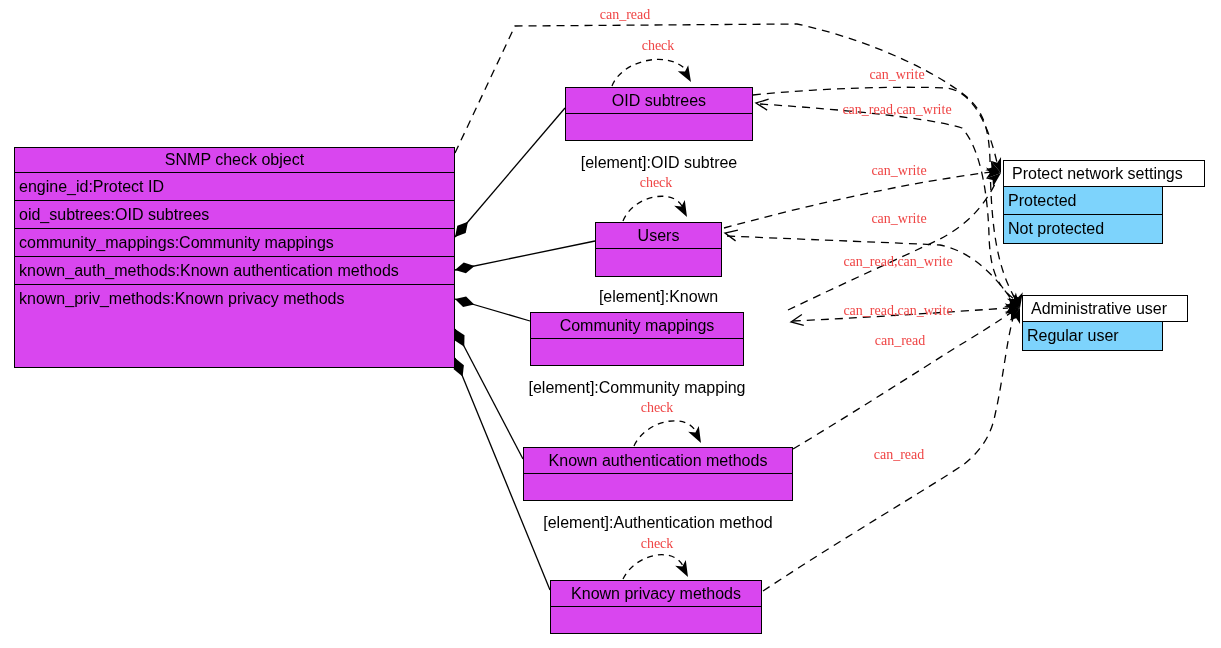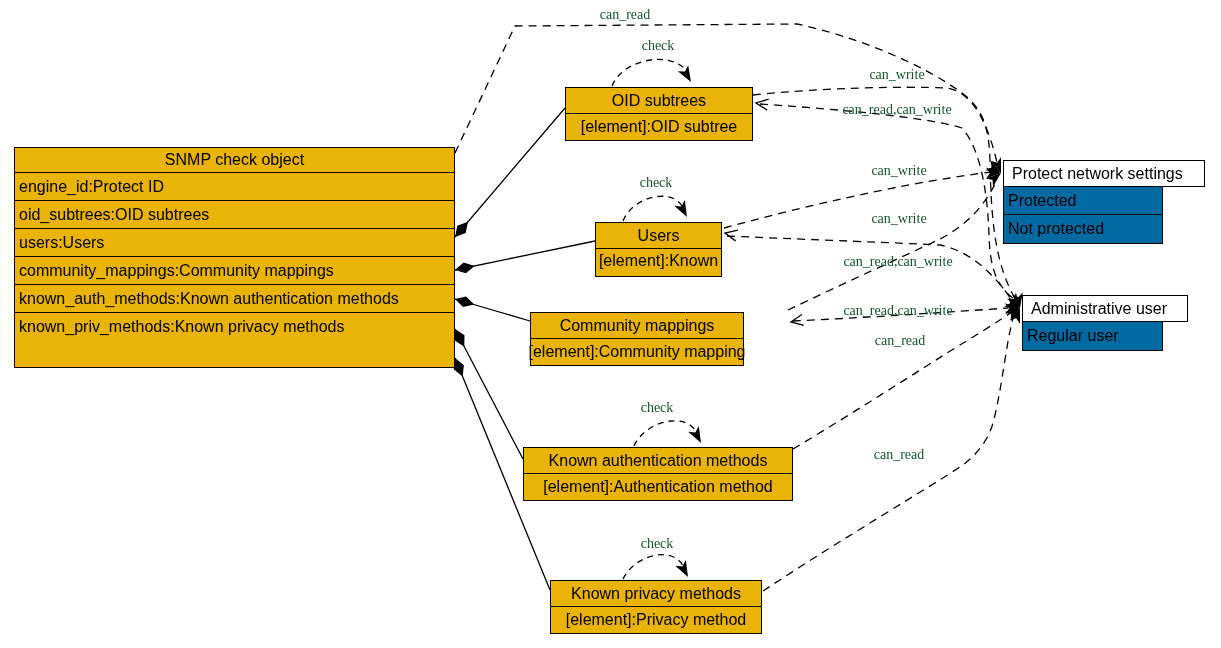--- a/index.html
+++ b/index.html
@@ -1,33 +1,33 @@
 <!DOCTYPE html>
 <html><head>
 <meta charset="utf-8">
 <style>
   html,body{margin:0;padding:0;background:#ffffff;}
   #canvas{position:relative;width:1221px;height:648px;background:#ffffff;overflow:hidden;
           font-family:"Liberation Sans", sans-serif;}
   svg.wires{position:absolute;left:0;top:0;}
-  .node{position:absolute;background:#eab308;border:1.6px solid #000;box-sizing:border-box;}
+  .node{position:absolute;background:#d946ef;border:1.6px solid #000;box-sizing:border-box;}
   .node .title{font-size:16px;text-align:center;border-bottom:1.4px solid #000;
                display:flex;align-items:center;justify-content:center;box-sizing:border-box;}
   .node .row{font-size:16px;text-align:left;padding-left:4px;border-bottom:1.4px solid #000;
              display:flex;align-items:center;box-sizing:border-box;white-space:nowrap;}
   .node .row:last-child{border-bottom:none;}
-  .node .row.center{justify-content:center;padding-left:0;}
+  .node .row.center{justify-content:center;padding-left:0;margin-top:36px;}
   .enum-title{position:absolute;background:#fff;border:1.6px solid #000;box-sizing:border-box;
               font-size:16px;display:flex;align-items:center;padding-left:8px;white-space:nowrap;}
-  .enum-rows{position:absolute;background:#0369a1;border:1.6px solid #000;border-top:none;box-sizing:border-box;}
+  .enum-rows{position:absolute;background:#7dd3fc;border:1.6px solid #000;border-top:none;box-sizing:border-box;}
   .enum-rows .row{font-size:16px;height:28px;display:flex;align-items:center;padding-left:4px;
                   border-bottom:1.4px solid #000;box-sizing:border-box;white-space:nowrap;}
   .enum-rows .row:last-child{border-bottom:none;text-align:right;}
   .edge-label{position:absolute;transform:translate(-50%,-50%);font-family:"Liberation Serif", serif;
-              font-size:14px;white-space:nowrap;color:#14532d;}
+              font-size:14px;white-space:nowrap;color:#ef4444;}
 </style>
 </head>
 <body>
 
 <div id="canvas">
 
   <svg class="wires" width="1221" height="648" viewBox="0 0 1221 648">
     <g stroke="#000" stroke-width="1.3" fill="none">
 
       <path d="M455,237 L565,108"></path>
@@ -105,21 +105,20 @@
   <div class="edge-label" style="left:898px;top:311px">can_read,can_write</div>
   <div class="edge-label" style="left:657px;top:408px">check</div>
   <div class="edge-label" style="left:900px;top:341px">can_read</div>
   <div class="edge-label" style="left:657px;top:544px">check</div>
   <div class="edge-label" style="left:899px;top:455px">can_read</div>
 
   <div class="node" style="left:14px;top:147px;width:441px;height:221px">
     <div class="title" style="height:25px">SNMP check object</div>
     <div class="row" style="height:28px">engine_id:Protect ID</div>
     <div class="row" style="height:28px">oid_subtrees:OID subtrees</div>
-    <div class="row" style="height:28px">users:Users</div>
     <div class="row" style="height:28px">community_mappings:Community mappings</div>
     <div class="row" style="height:28px">known_auth_methods:Known authentication methods</div>
     <div class="row" style="height:28px">known_priv_methods:Known privacy methods</div>
   </div>
 
   <div class="node" style="left:565px;top:87px;width:188px;height:54px">
     <div class="title" style="height:26px">OID subtrees</div>
     <div class="row center" style="height:25px">[element]:OID subtree</div>
   </div>
 

